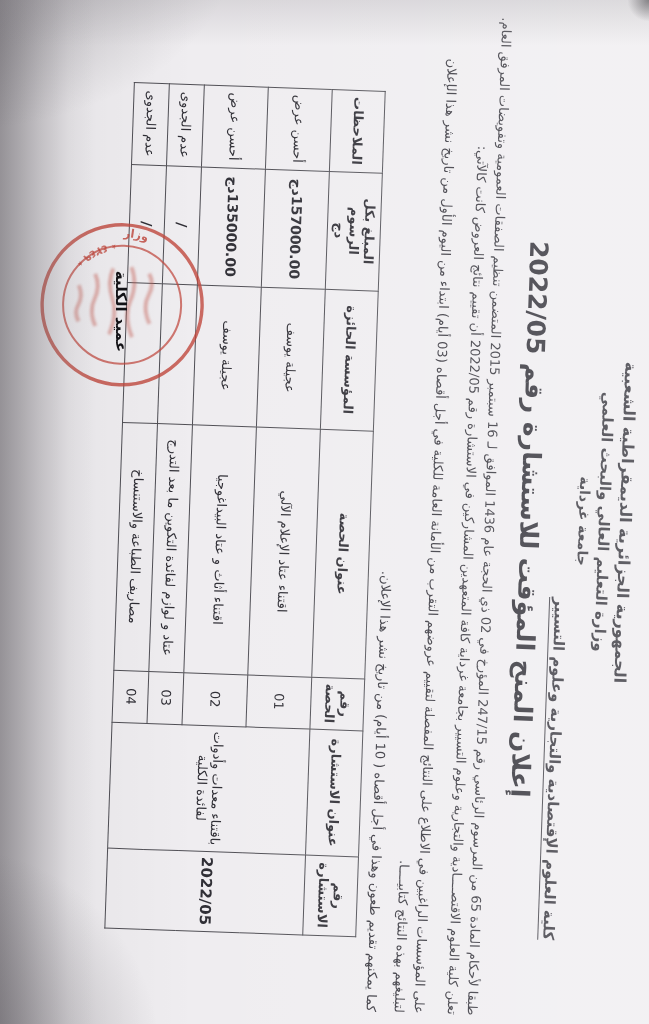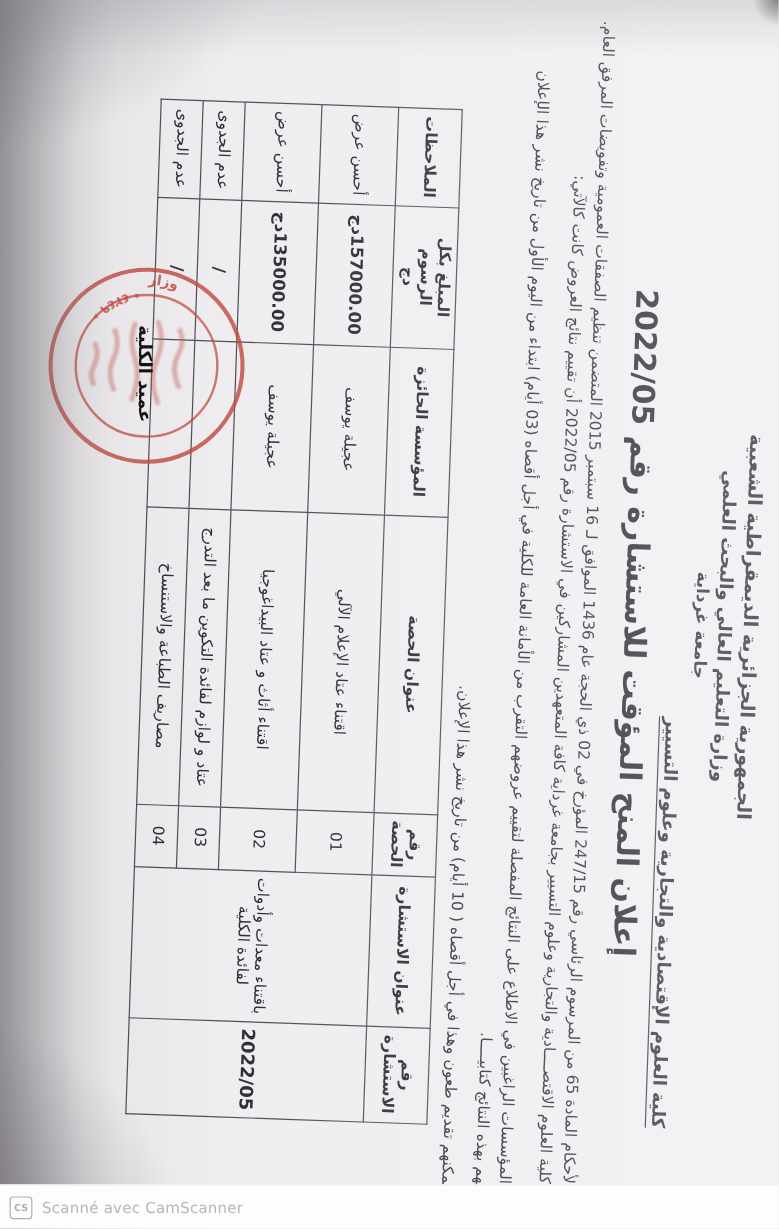--- a/index.html
+++ b/index.html
@@ -204,18 +204,14 @@
     </div>
   </div>
 
   <div class="shade sheen"></div>
   <div class="shade shade-left"></div>
   <div class="shade shade-topleft"></div>
   <div class="shade shade-bottomleft"></div>
   <div class="shade shade-top"></div>
   <div class="shade shade-tr"></div>
 
-  <div class="cs-bar">
-    <div class="cs-logo">CS</div>
-    <div class="cs-text">Scanné avec CamScanner</div>
-  </div>
 
 </div>
 
 </body></html>

